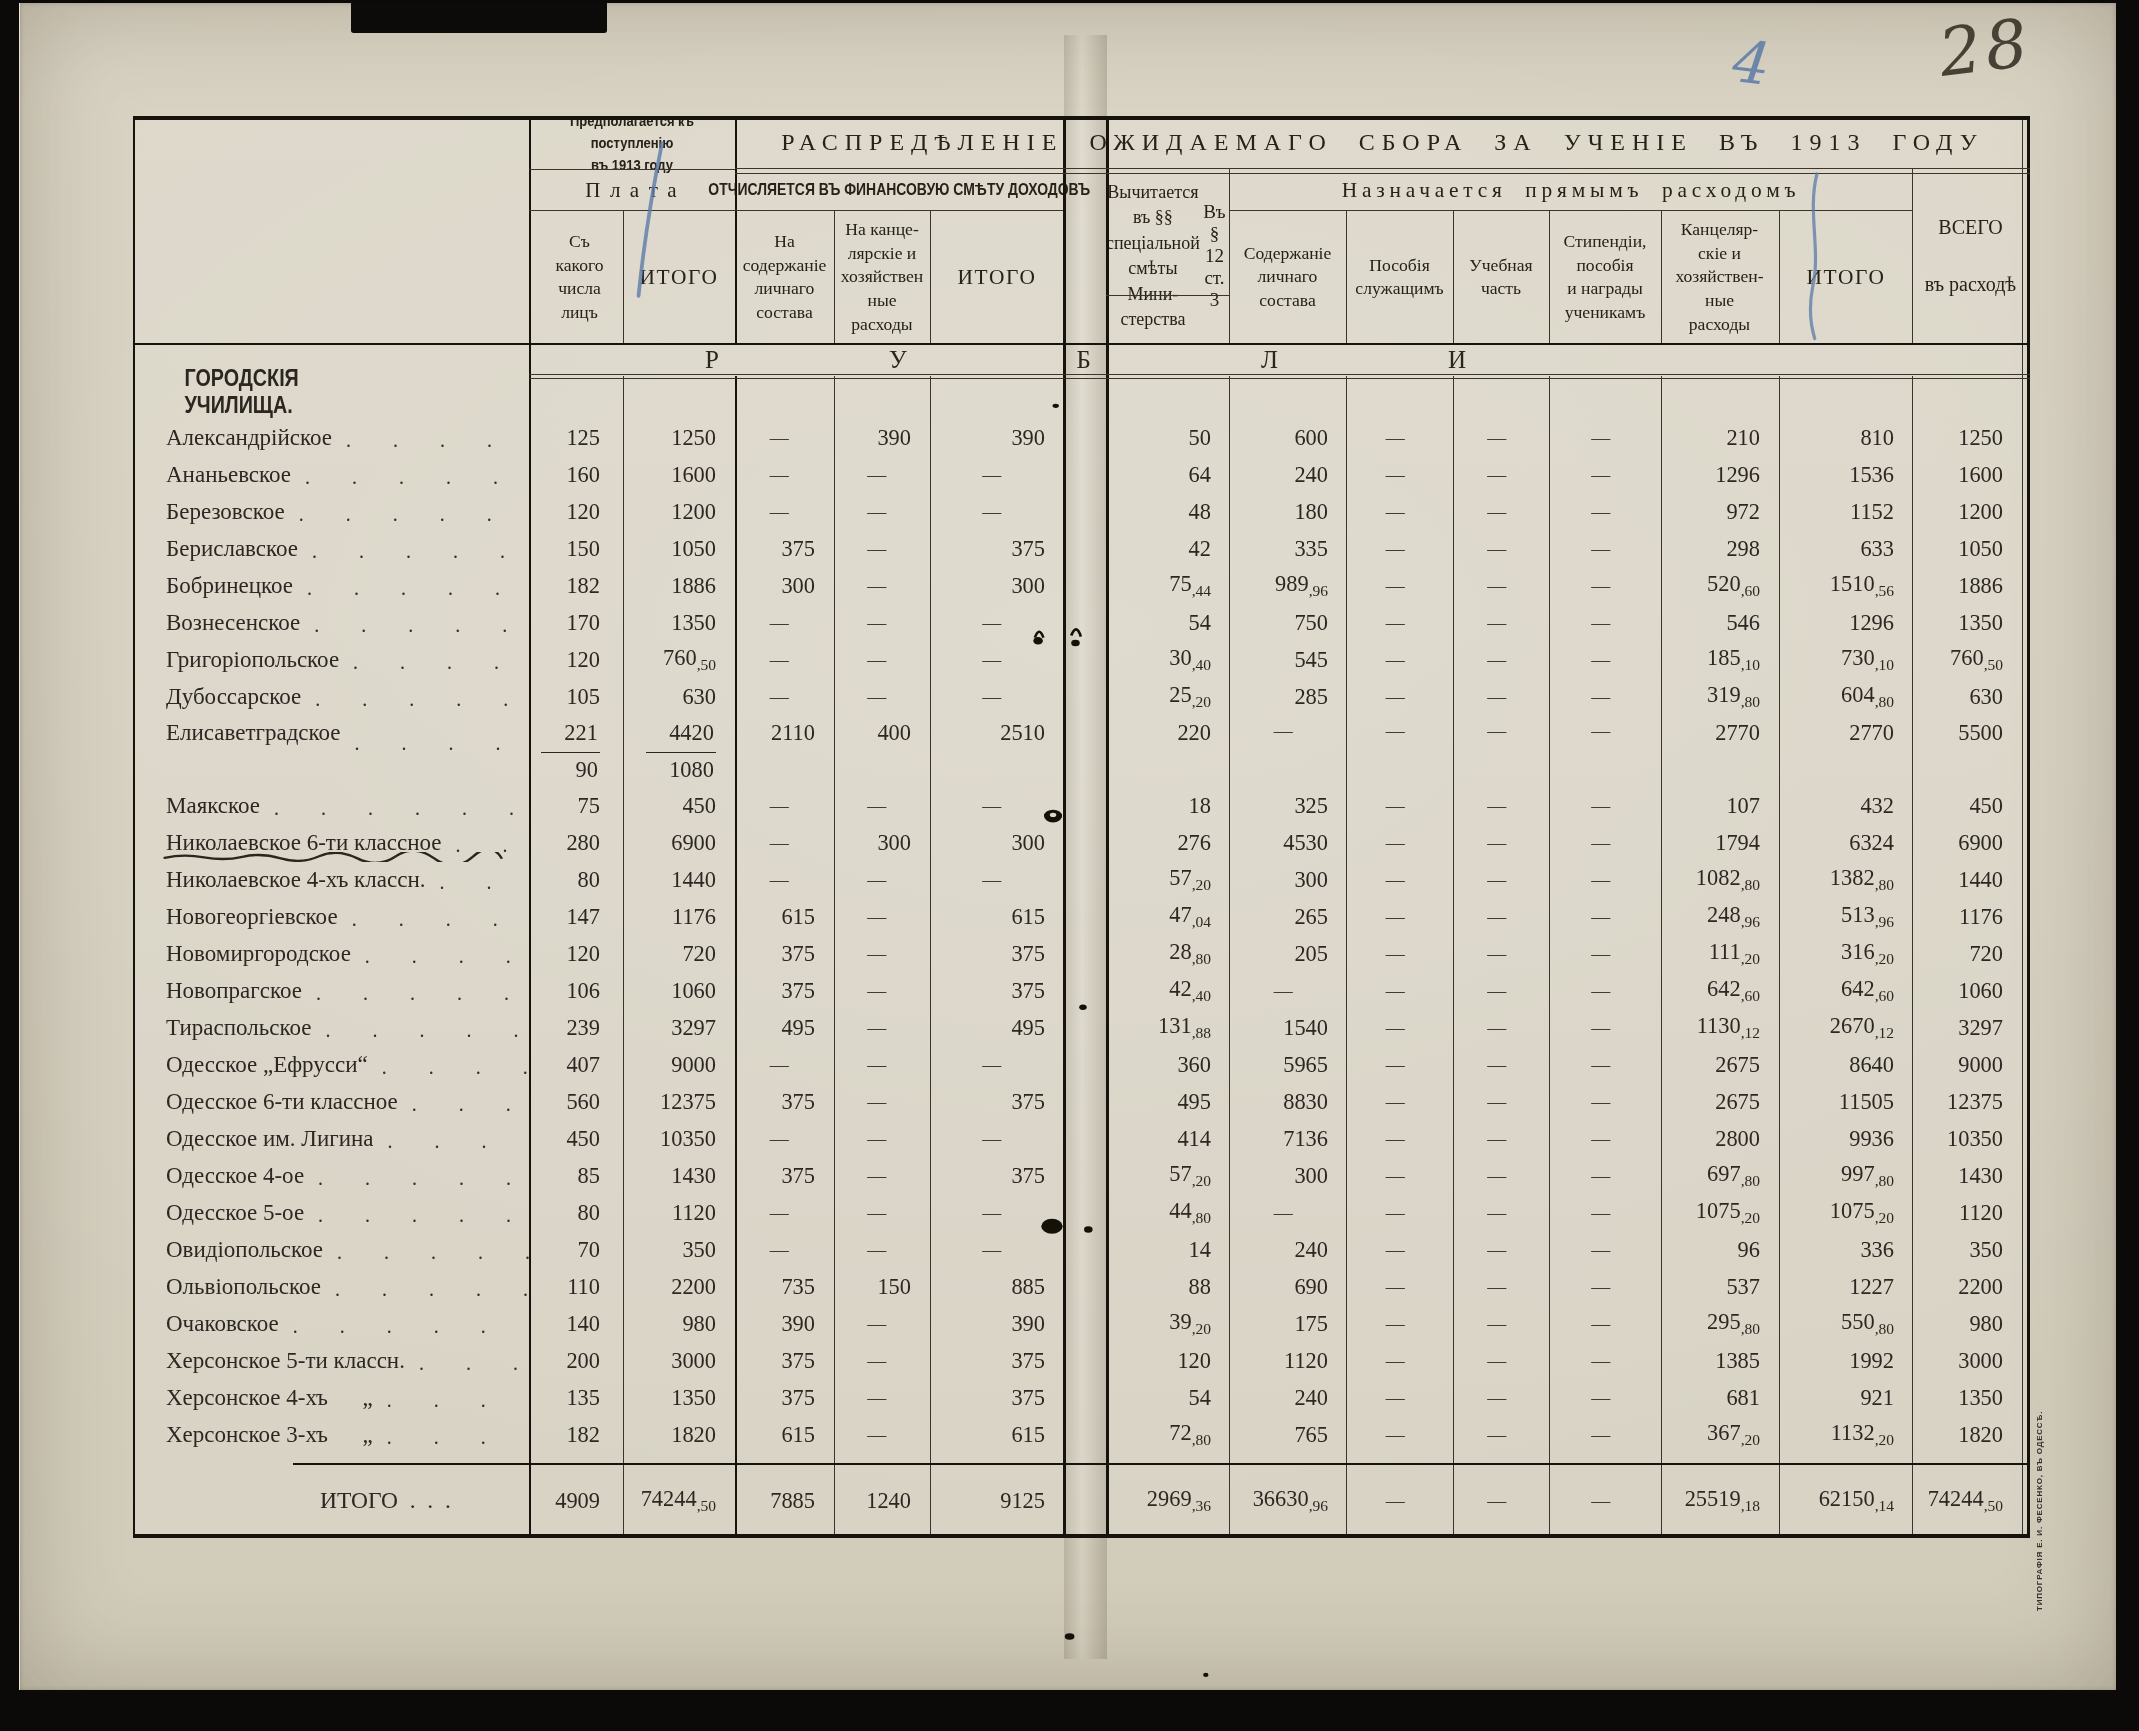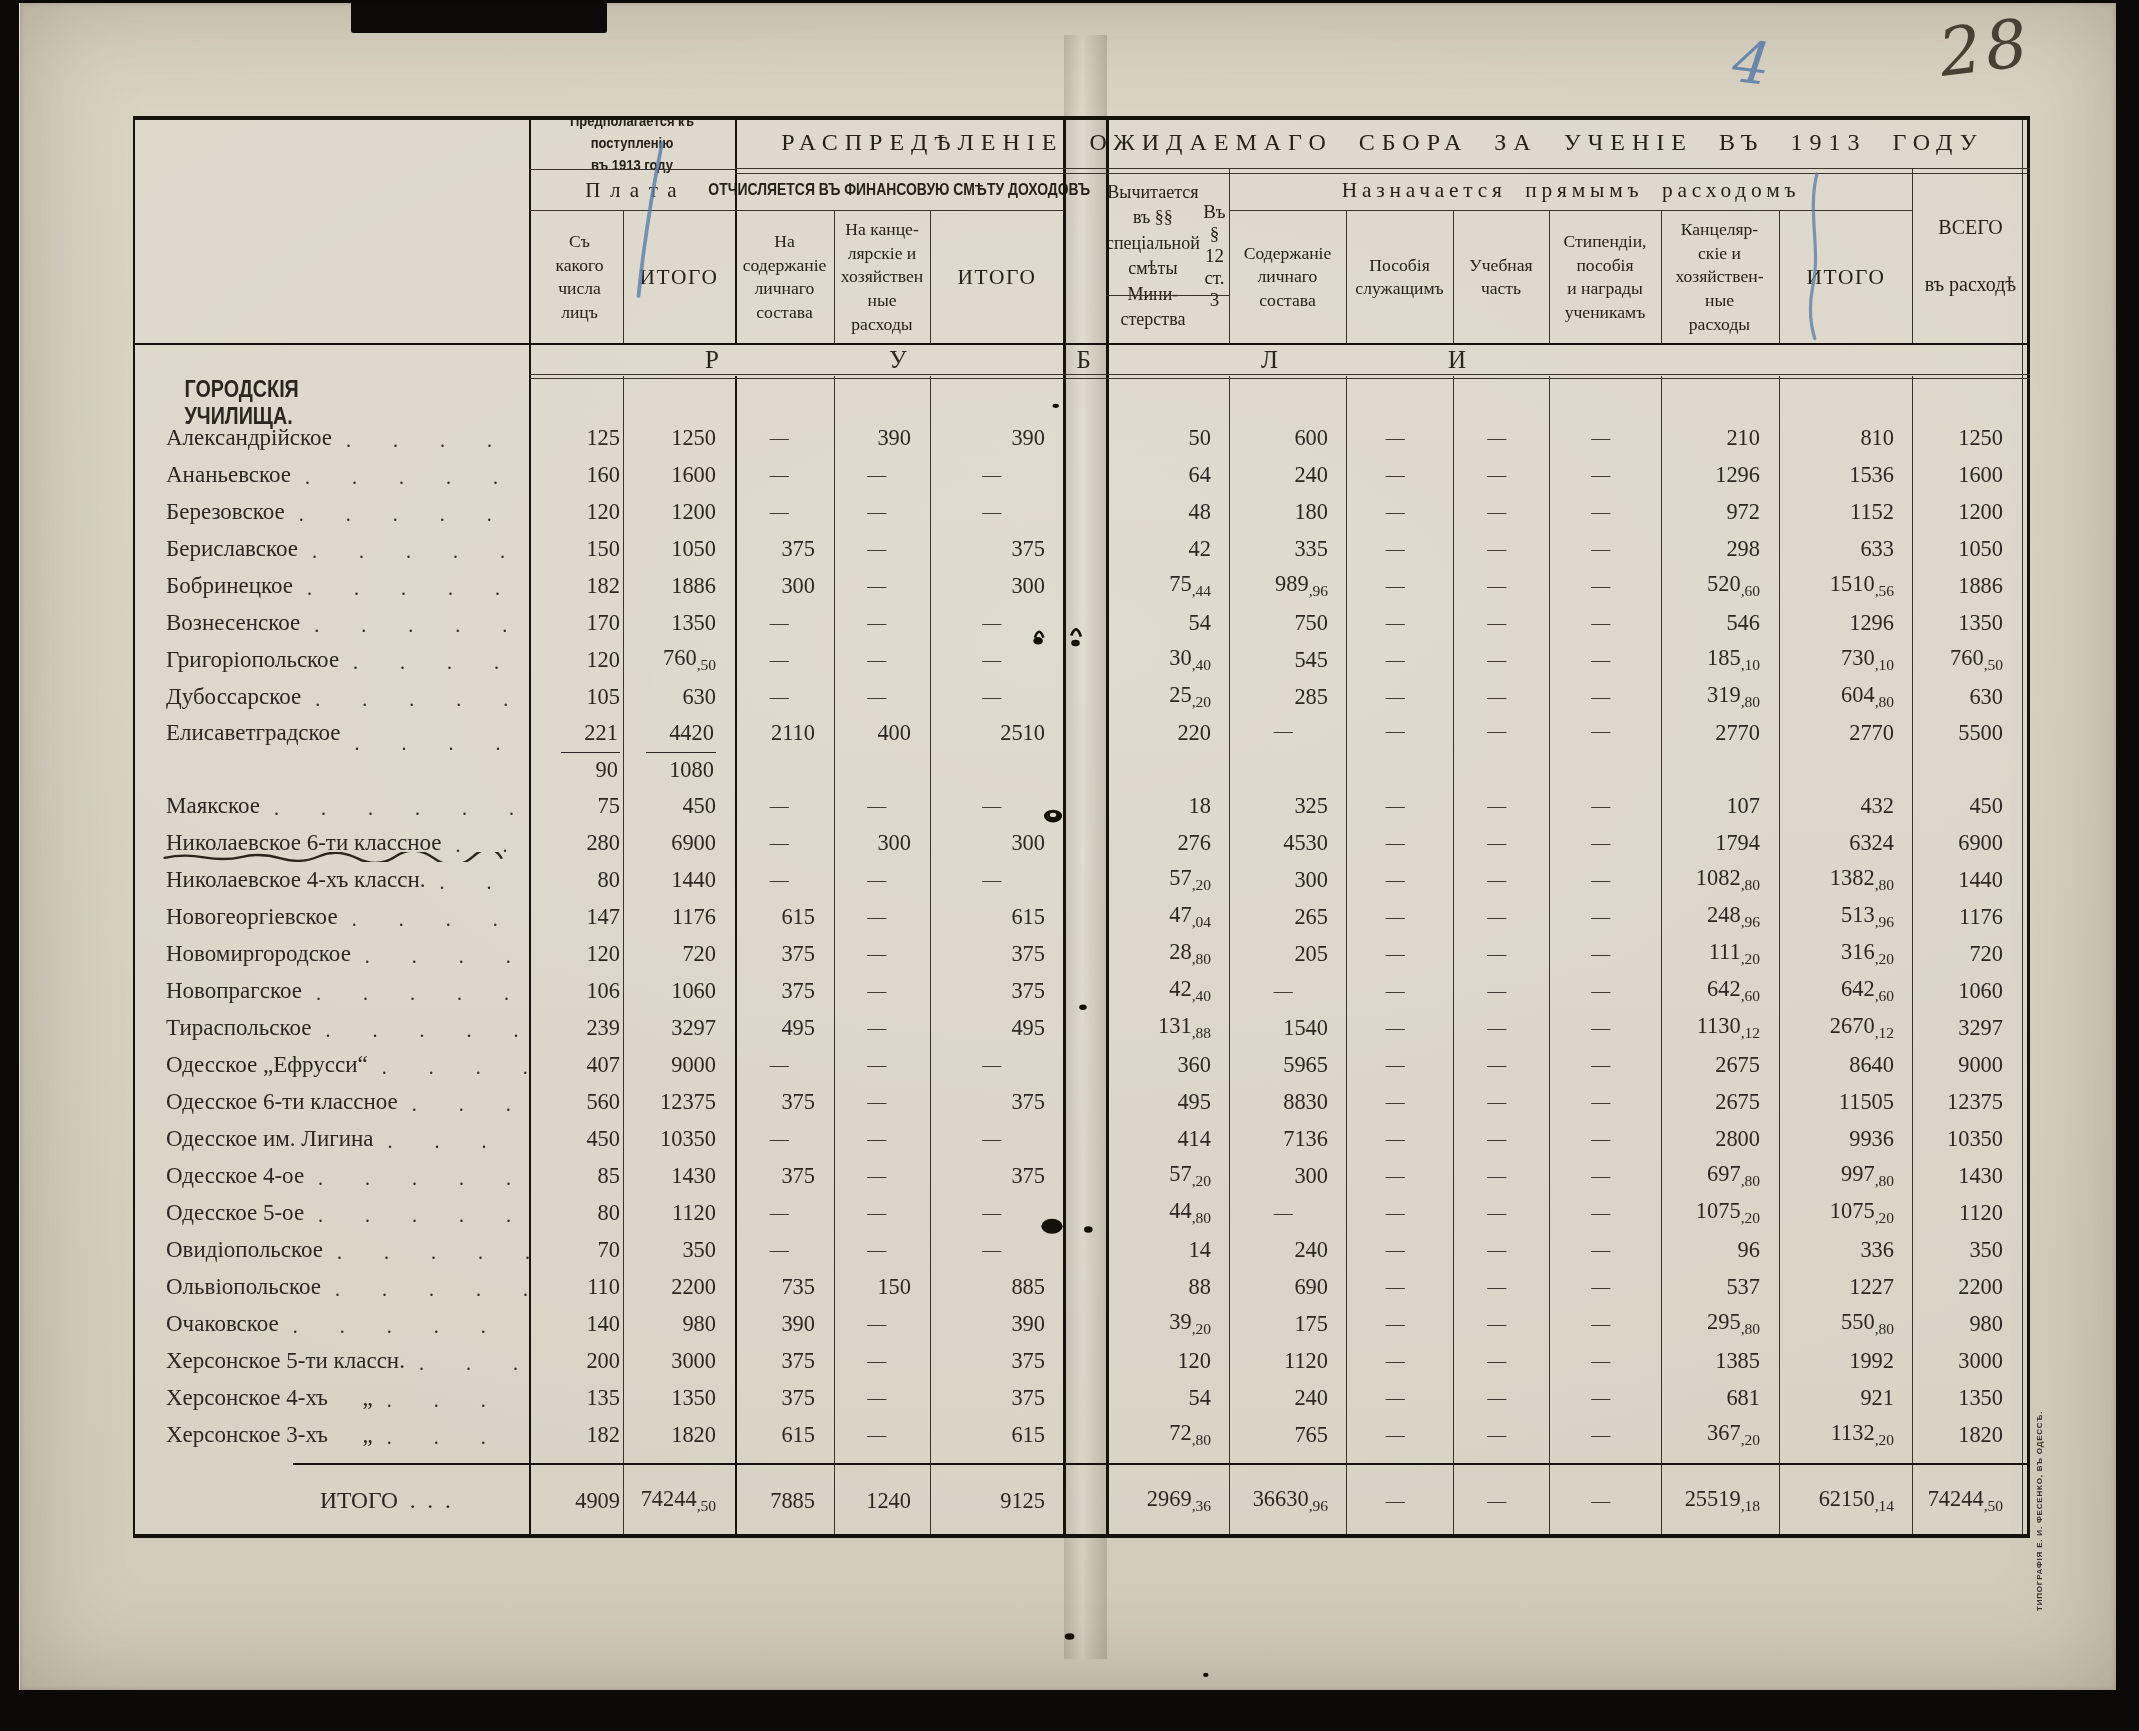--- a/index.html
+++ b/index.html
@@ -54,33 +54,33 @@
   .t-itogo{font-size:21.4px;letter-spacing:1.6px}
   .vych-cell{flex-direction:row;padding:0}
   .vych-top{flex:1;display:flex;align-items:center;justify-content:center}
   .vych-bot{height:46px;display:flex;align-items:center;justify-content:center;font-size:19px}
   .vsego-cell{flex-direction:column;gap:34px}
   .vsego-cell span{display:block}
   .t-vsego{font-size:20px}
 
   .band{position:absolute;left:396px;top:227px;width:1501px;height:33px;display:flex;align-items:center;padding-left:176px;gap:170px;box-sizing:border-box}
   .band-letter{font-size:25px;color:#2a251d}
-  .section-title{position:absolute;left:31px;top:260px;width:256px;height:43px;display:flex;align-items:flex-start;justify-content:center}
+  .section-title{position:absolute;left:31px;top:260px;width:256px;height:43px;display:flex;align-items:flex-end;justify-content:center}
   .t-sec{font-size:23.5px}
 
   .rows{position:absolute;left:0;top:303px;width:1897px}
   .row{display:flex;height:37px;align-items:center}
   .row.tall{height:72px;align-items:flex-start}
   .row.tall .cell{padding-top:5.3px}
   .cell{display:flex;align-items:center;justify-content:flex-end;box-sizing:border-box;padding-right:18px;font-size:22.4px;color:#2c2722}
   .row.tall .cell{align-items:flex-start}
   .w0{width:396px}.w1{width:93px}.w2{width:112px}.w3{width:99px}.w4{width:96px}.w5{width:134px}
   .wg{width:43px}.w6{width:123px}.w7{width:117px}.w8{width:107px}.w9{width:96px}.w10{width:112px}
   .w11{width:117px}.w12{width:134px}.w13{width:117px;padding-right:26px}
-  .w1{padding-right:2px}
+  .w1{padding-right:22px}
   .cell.is-dash{justify-content:center;padding-right:8.5px;font-size:19px;color:#39332a}
   .namecell{justify-content:flex-start;padding-left:33px;padding-right:0}
   .nm{position:relative;white-space:pre;font-size:23px}
   .dots{flex:1;overflow:hidden;white-space:pre;font-size:20px;word-spacing:16px;color:#332e26;padding:0 4.3px 0 14px;margin-top:5.3px}
   .row.tall .dots{margin-top:11.7px}
   .num{white-space:nowrap}
   .dec{font-size:15.5px;vertical-align:-5.3px;letter-spacing:0}
   .stack{display:inline-flex;flex-direction:column;align-items:flex-end}
   .stack > .stk-a{border-bottom:1.6px solid #2c2722;padding:0 2.1px 5.3px 23.5px}
   .stack > .stk-b{padding:4.3px 2.1px 0 0}

